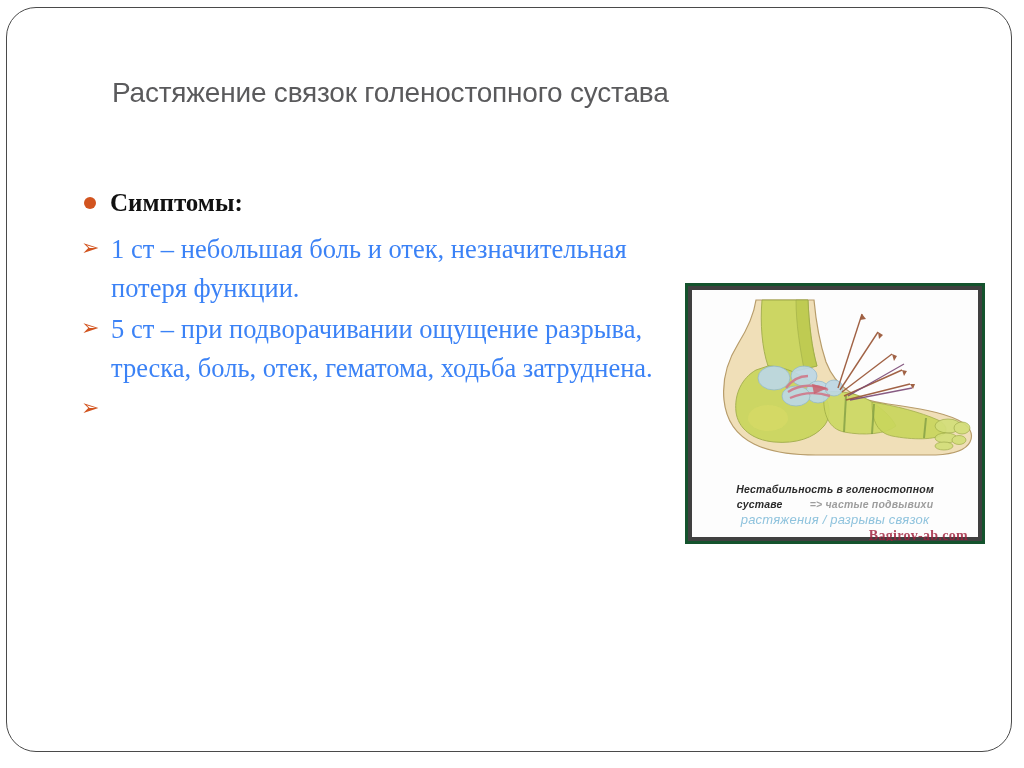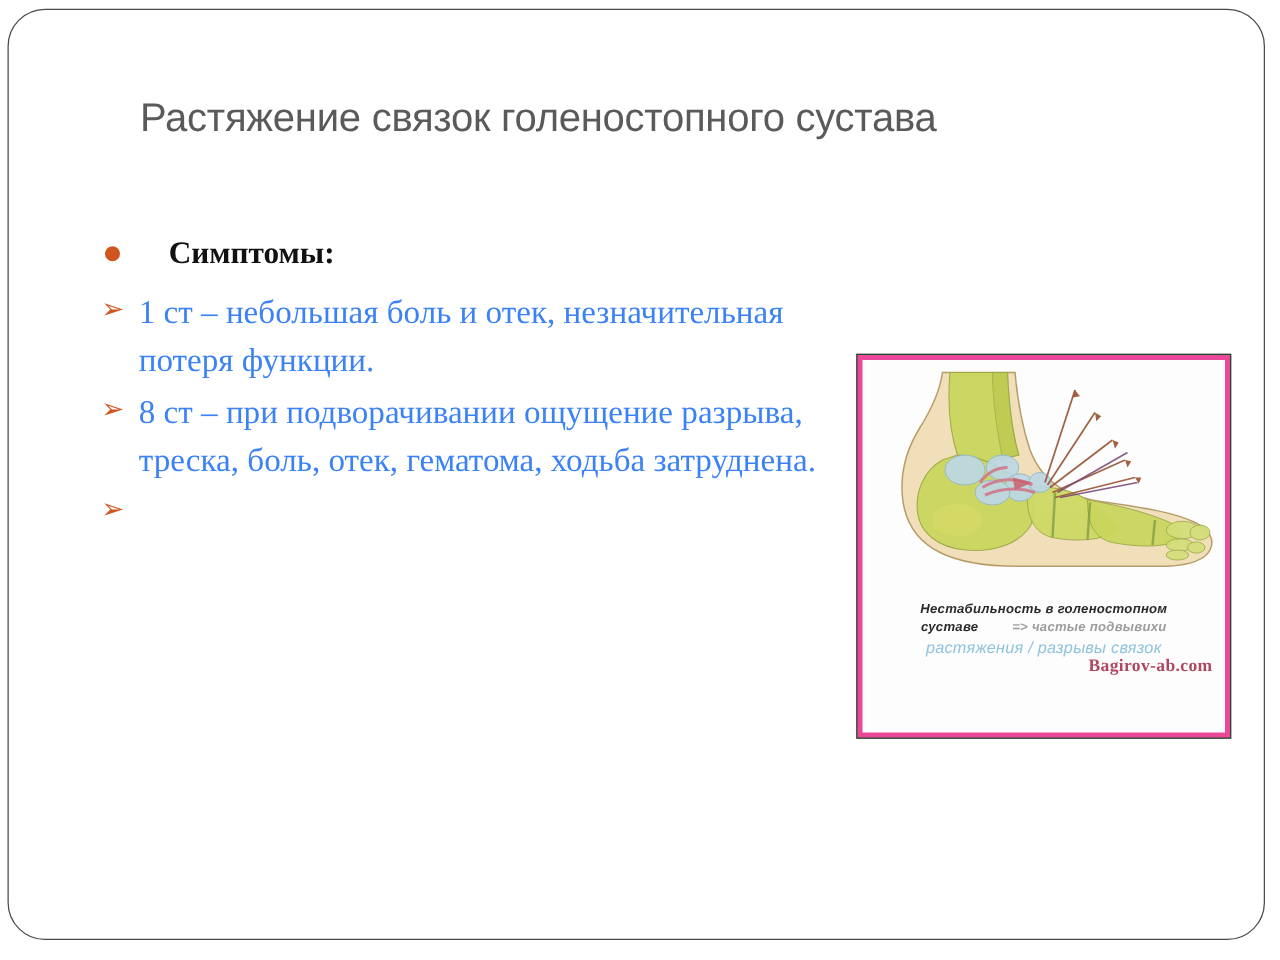--- a/index.html
+++ b/index.html
@@ -36,21 +36,21 @@
     pointer-events: none;
   }
 
   
   #title {
     position: absolute;
     left: 112px;
     top: 46px;
     width: 840px;
     font-family: "Liberation Sans", "DejaVu Sans", sans-serif;
-    font-size: 32px;
+    font-size: 28px;
     line-height: 55px;
     color: #5a5a5c;
     font-weight: 400;
     letter-spacing: -0.2px;
   }
 
   
   #body-list {
     position: absolute;
     left: 80px;
@@ -81,21 +81,20 @@
     top: 11px;
     left: 4px;
     background: #d2541f;
     border-radius: 50%;
   }
   .li.lvl1 .text {
     font-size: 25px;
     line-height: 34px;
     font-weight: bold;
     color: #111111;
-    margin-left: 25px;
   }
 
   
   .li.lvl2 {
     padding-left: 31px;
     margin-bottom: 3px;
   }
   .li.lvl2 .marker {
     font-size: 22px;
     top: 7px;
@@ -108,23 +107,23 @@
     color: #3b82f6;
     font-weight: 400;
   }
 
   
   #figure {
     position: absolute;
     left: 685px;
     top: 283px;
     width: 300px;
-    height: 308px;
-    background: #ec4899;
-    border: 1px solid #14532d;
+    height: 261px;
+    background: #404040;
+    border: 3px solid #14532d;
     box-sizing: border-box;
     overflow: hidden;
   }
   #figure-inner {
     position: absolute;
     left: 4px;
     top: 4px;
     right: 4px;
     bottom: 4px;
     background: #fdfdfd;
@@ -206,21 +205,21 @@
       <span class="text">Симптомы:</span>
     </div>
 
     <div class="li lvl2">
       <span class="marker">➢</span>
       <span class="text">1 ст – небольшая боль и отек, незначительная потеря функции.</span>
     </div>
 
     <div class="li lvl2">
       <span class="marker">➢</span>
-      <span class="text">8 ст – при подворачивании ощущение разрыва, треска, боль, отек, гематома, ходьба затруднена.</span>
+      <span class="text">5 ст – при подворачивании ощущение разрыва, треска, боль, отек, гематома, ходьба затруднена.</span>
     </div>
 
     <div class="li lvl2">
       <span class="marker">➢</span>
     </div>
 
   </div>
 
   <div id="figure">
     <div id="figure-inner">

